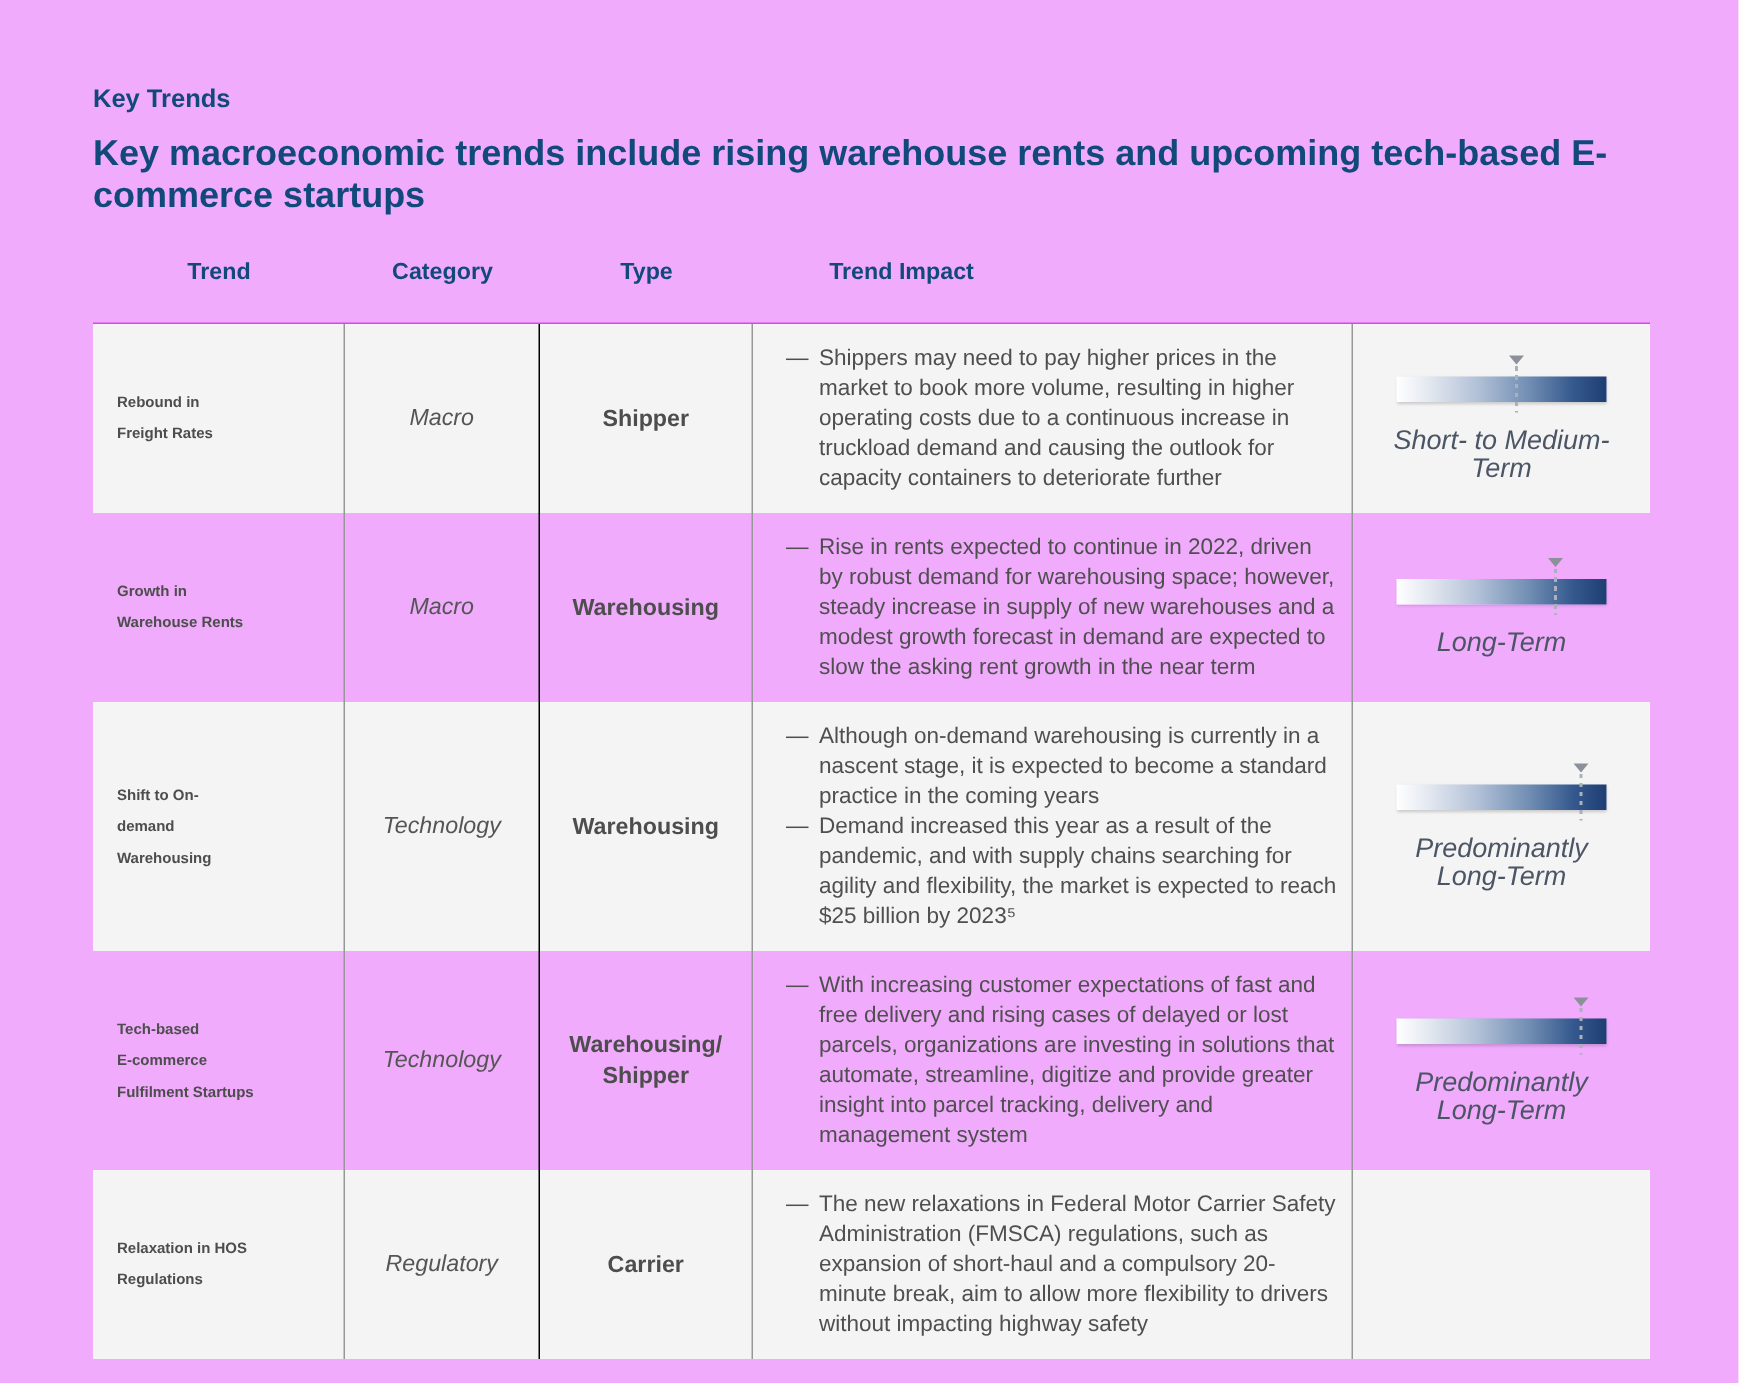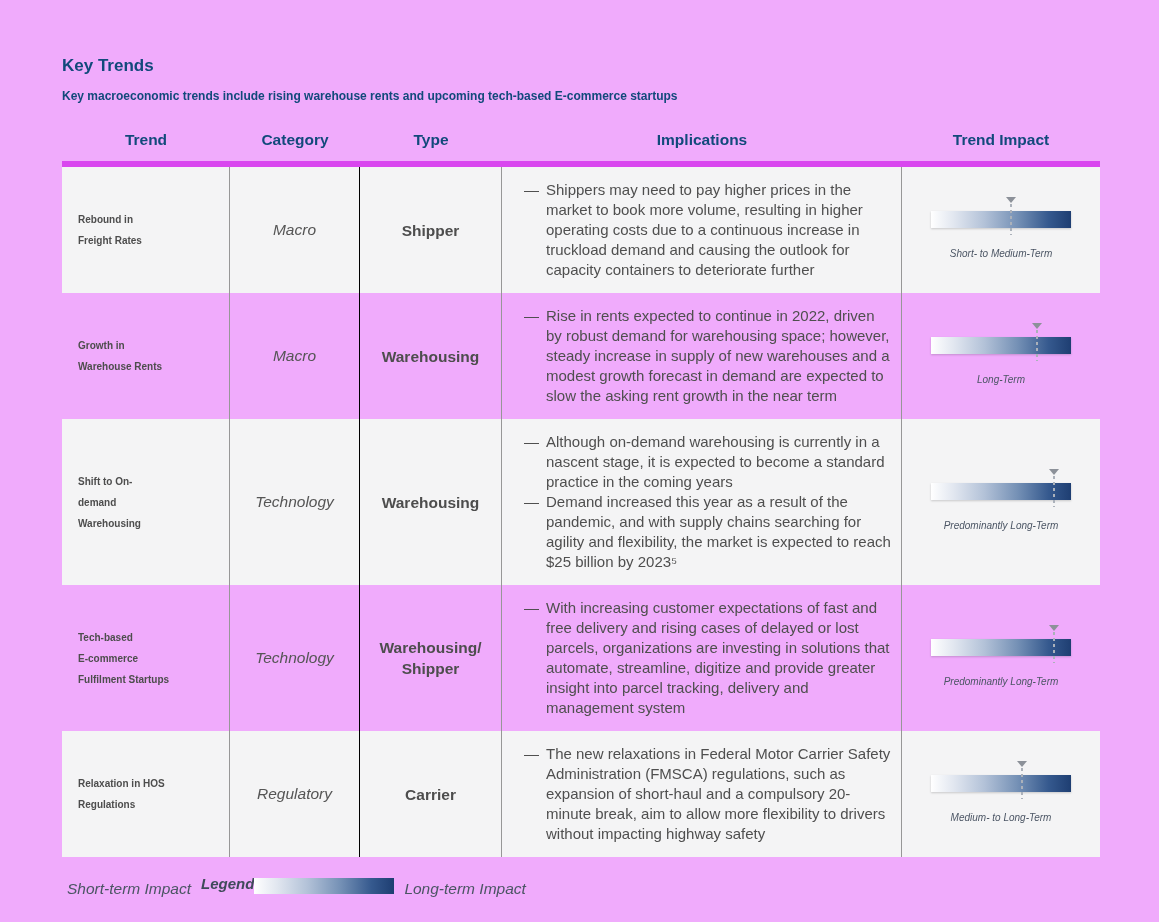--- a/index.html
+++ b/index.html
@@ -2,24 +2,24 @@
 <html><head>
 <meta charset="utf-8">
 <style>
   html,body{margin:0;padding:0;background:#ffffff;}
   .page{
     width:1159px;height:922px;background:#f0abfc;position:relative;overflow:hidden;
     font-family:"Liberation Sans","DejaVu Sans",sans-serif;color:#4e4e4e;
   }
   .content{padding:56px 59px 0 62px;}
   .page-title{font-size:17px;font-weight:bold;color:#12497b;margin:0 0 13px 0;}
-  .page-subtitle{font-size:12px;font-weight:bold;color:#12497b;margin:0 0 22px 0;}
+  .page-subtitle{font-size:24px;font-weight:bold;color:#12497b;margin:0 0 22px 0;}
 
   .trends-table{width:1038px;}
-  .thead{display:flex;border-bottom:6px solid #d946ef;padding:6px 0 12px 0;}
+  .thead{display:flex;border-bottom:1px solid #d946ef;padding:6px 0 24px 0;}
   .th{font-size:15.5px;font-weight:bold;color:#12497b;text-align:center;}
   .th.c-trend{width:168px;}
   .th.c-category{width:130px;}
   .th.c-type{width:142px;}
   .th.c-implications{width:400px;}
   .th.c-impact{width:198px;}
 
   .row{display:flex;}
   .row.striped{background:#f4f4f5;}
   .cell{box-sizing:border-box;}
@@ -60,21 +60,21 @@
   }
   .marker-triangle{
     width:0;height:0;border-left:5px solid transparent;border-right:5px solid transparent;
     border-top:6px solid #8c9199;
   }
   .marker-line{
     width:2px;height:31px;margin-top:1px;
     background-image:repeating-linear-gradient(to bottom,#abb1ba 0 3px,transparent 3px 6px);
   }
   .impact-label{
-    margin-top:5px;font-style:italic;font-size:10px;line-height:19px;color:#4b5564;
+    margin-top:5px;font-style:italic;font-size:18px;line-height:19px;color:#4b5564;
     text-align:center;max-width:150px;
   }
 
   .legend{display:flex;align-items:flex-end;margin-top:18px;padding-left:5px;}
   .legend-left,.legend-right{font-style:italic;font-size:15.5px;color:#4b5564;line-height:17px;}
   .legend-left{margin-right:10px;}
   .legend-right{margin-left:10px;}
   .legend-center{display:flex;flex-direction:row;align-items:center;}
   .legend-title{font-weight:bold;font-style:italic;font-size:15px;color:#3f4a5a;margin-bottom:5px;}
   .legend-bar{
@@ -88,21 +88,20 @@
 <div class="page">
   <div class="content">
     <h1 class="page-title">Key Trends</h1>
     <h2 class="page-subtitle">Key macroeconomic trends include rising warehouse rents and upcoming tech-based E-commerce startups</h2>
 
     <div class="trends-table">
       <div class="thead">
         <div class="th c-trend">Trend</div>
         <div class="th c-category">Category</div>
         <div class="th c-type">Type</div>
-        <div class="th c-implications">Implications</div>
         <div class="th c-impact">Trend Impact</div>
       </div>
 
       <div class="row striped">
         <div class="cell trend">Rebound in
 Freight Rates</div>
         <div class="cell category">Macro</div>
         <div class="cell type">Shipper</div>
         <div class="cell implications">
           <div class="bullet">
@@ -202,30 +201,20 @@
         <div class="cell trend">Relaxation in HOS
 Regulations</div>
         <div class="cell category">Regulatory</div>
         <div class="cell type">Carrier</div>
         <div class="cell implications">
           <div class="bullet">
             <span class="dash">—</span>
             <span class="implication-text">The new relaxations in Federal Motor Carrier Safety Administration (FMSCA) regulations, such as expansion of short-haul and a compulsory 20-minute break, aim to allow more flexibility to drivers without impacting highway safety</span>
           </div>
         </div>
-        <div class="cell impact">
-          <div class="impact-scale">
-            <div class="impact-bar"></div>
-            <div class="impact-marker" style="left: 65%;">
-              <div class="marker-triangle"></div>
-              <div class="marker-line"></div>
-            </div>
-          </div>
-          <div class="impact-label">Medium- to Long-Term</div>
-        </div>
       </div>
     </div>
 
     <div class="legend">
       <span class="legend-left">Short-term Impact</span>
       <div class="legend-center">
         <div class="legend-title">Legend</div>
         <div class="legend-bar"></div>
       </div>
       <span class="legend-right">Long-term Impact</span>

